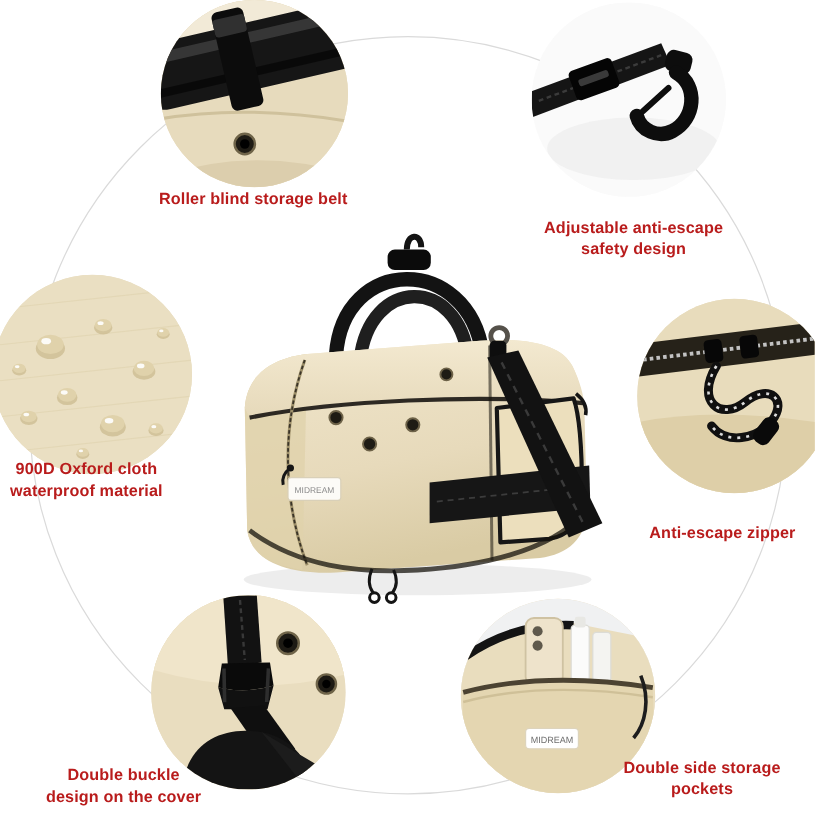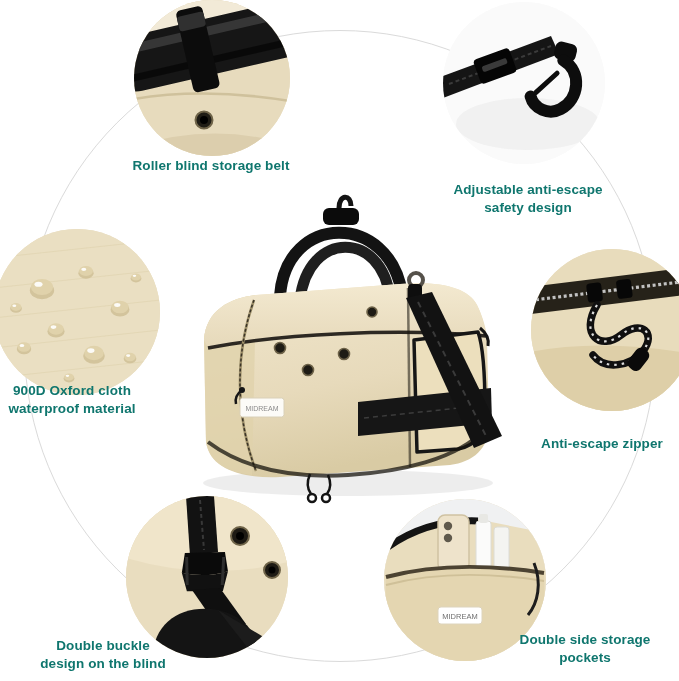--- a/index.html
+++ b/index.html
@@ -16,21 +16,21 @@
   }
   .photo svg { display:block; width:100%; height:100%; }
   #photo-roller  { left:134px; top:0px;   width:156px; height:156px; }
   #photo-buckle  { left:443px; top:2px;   width:162px; height:162px; background:#fafafa; }
   #photo-cloth   { left:-6px;  top:229px; width:166px; height:166px; }
   #photo-zipper  { left:531px; top:249px; width:162px; height:162px; }
   #photo-dbuckle { left:126px; top:496px; width:162px; height:162px; }
   #photo-pockets { left:384px; top:499px; width:162px; height:162px; }
   .feature-label {
     position:absolute; text-align:center; white-space:pre-line;
-    font-size:13.5px; font-weight:700; color:#0f766e; line-height:1.32;
+    font-size:13.5px; font-weight:700; color:#b91c1c; line-height:1.32;
     letter-spacing:0.1px;
   }
   #label-roller  { left:86px;  top:157px; width:250px; }
   #label-buckle  { left:418px; top:181px; width:220px; }
   #label-cloth   { left:-23px; top:382px; width:190px; }
   #label-zipper  { left:502px; top:435px; width:200px; }
   #label-dbuckle { left:3px;   top:637px; width:200px; }
   #label-pockets { left:485px; top:631px; width:200px; }
   #product-hero { position:absolute; left:158px; top:178px; width:360px; height:330px; }
   svg text { font-family:"Liberation Sans", sans-serif; }
@@ -193,21 +193,21 @@
           <line x1="60" y1="62" x2="62" y2="90" stroke="#2e2e2e" stroke-width="3"></line>
           <line x1="97" y1="60" x2="97" y2="88" stroke="#2e2e2e" stroke-width="3"></line>
         </g>
         <polygon points="66,94 94,92 120,128 98,140" fill="#0f0f0f"></polygon>
       </g>
       <path d="M26,162 C28,126 56,108 92,114 C120,120 134,140 132,162 Z" fill="#141414"></path>
       <path d="M92,114 L146,146 L128,160 Z" fill="#1c1c1c"></path>
     </svg>
   </div>
   <div class="feature-label" id="label-dbuckle">Double buckle
-design on the blind</div>
+design on the cover</div>
 
   <div class="photo" id="photo-pockets">
     <svg viewBox="0 0 162 162">
       <rect width="162" height="162" fill="#f0f1f2"></rect>
       <path d="M4,46 Q40,18 92,20 L162,34 L162,162 L0,162 L0,64 Z" fill="#e9ddbe"></path>
       <path d="M4,48 Q44,20 94,22" stroke="#141414" stroke-width="7" fill="none"></path>
       <g>
         <rect x="54" y="16" width="31" height="56" rx="7" fill="#eee3cb" stroke="#cfc2a2" stroke-width="1.5"></rect>
         <circle cx="64" cy="27" r="4.2" fill="#5f594c"></circle>
           <circle cx="64" cy="39" r="4.2" fill="#5f594c"></circle>

